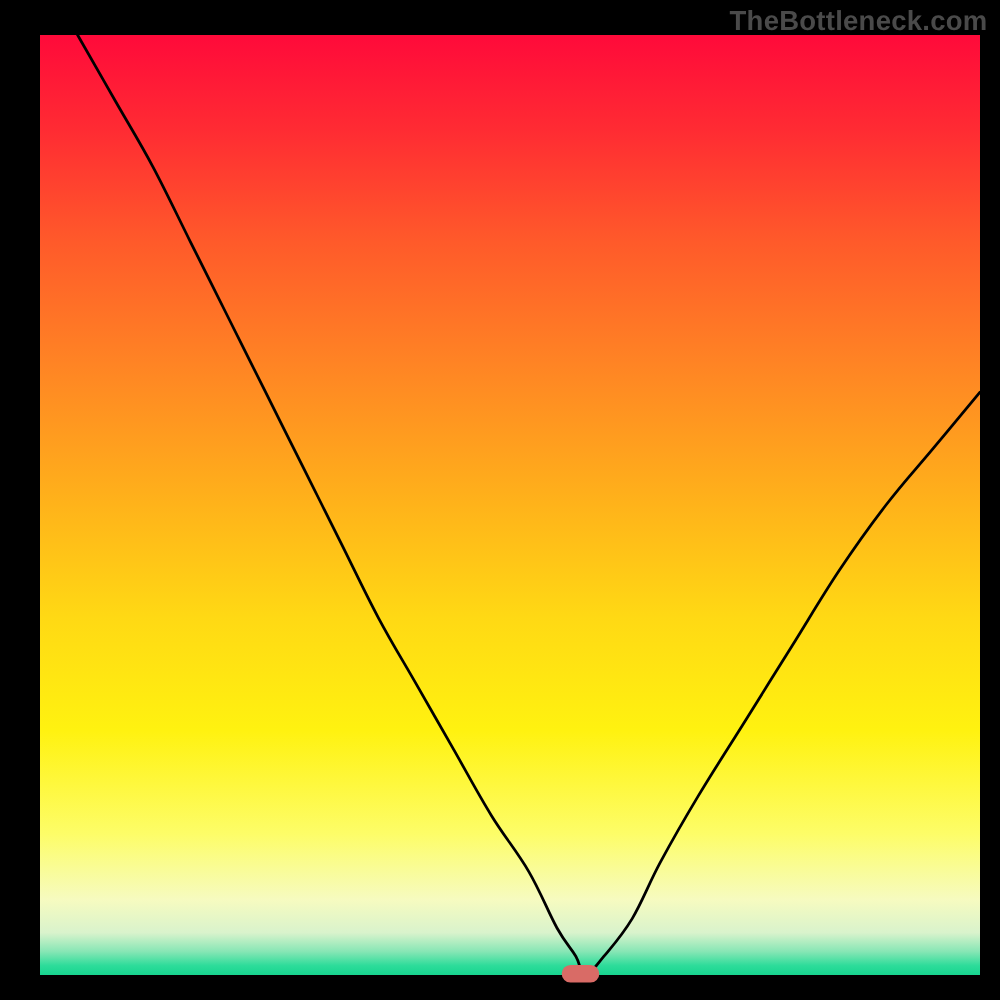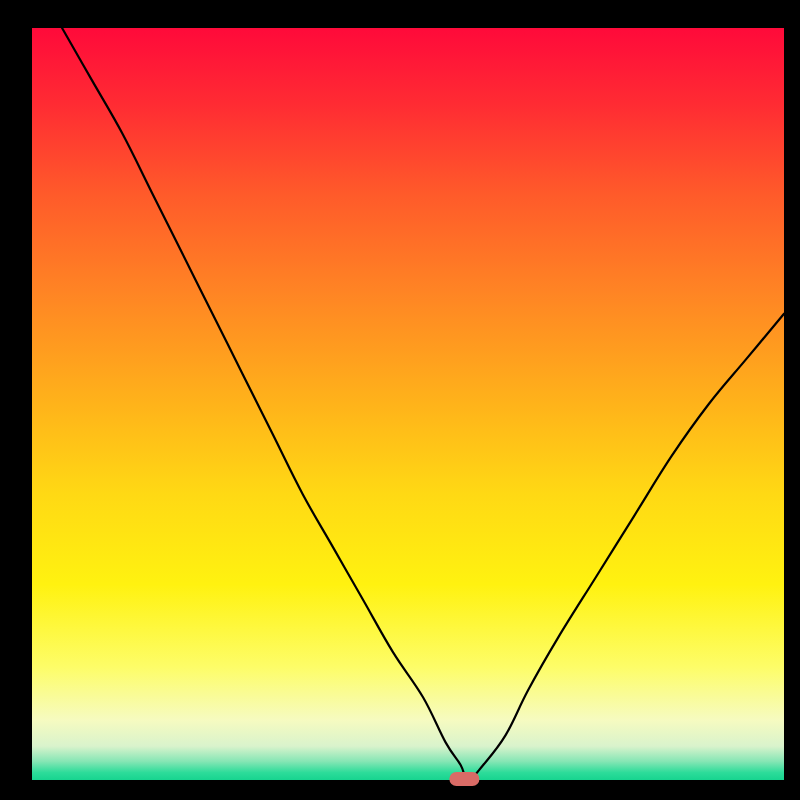--- a/index.html
+++ b/index.html
@@ -30,20 +30,21 @@
   svg {
     position: absolute;
     top: 0;
     left: 0;
   }
 </style>
 </head>
 <body>
 
 <div class="frame">
+  <div class="watermark">TheBottleneck.com</div>
   <svg id="chart-svg" width="800" height="800" viewBox="0 0 800 800">
       <defs>
         <linearGradient id="bg-grad" x1="0" y1="0" x2="0" y2="1">
           <stop offset="0%" stop-color="#ff0a3a"></stop>
           <stop offset="10%" stop-color="#ff2b33"></stop>
           <stop offset="22%" stop-color="#ff5a2a"></stop>
           <stop offset="35%" stop-color="#ff8424"></stop>
           <stop offset="50%" stop-color="#ffb31a"></stop>
           <stop offset="62%" stop-color="#ffd914"></stop>
           <stop offset="74%" stop-color="#fff210"></stop>

